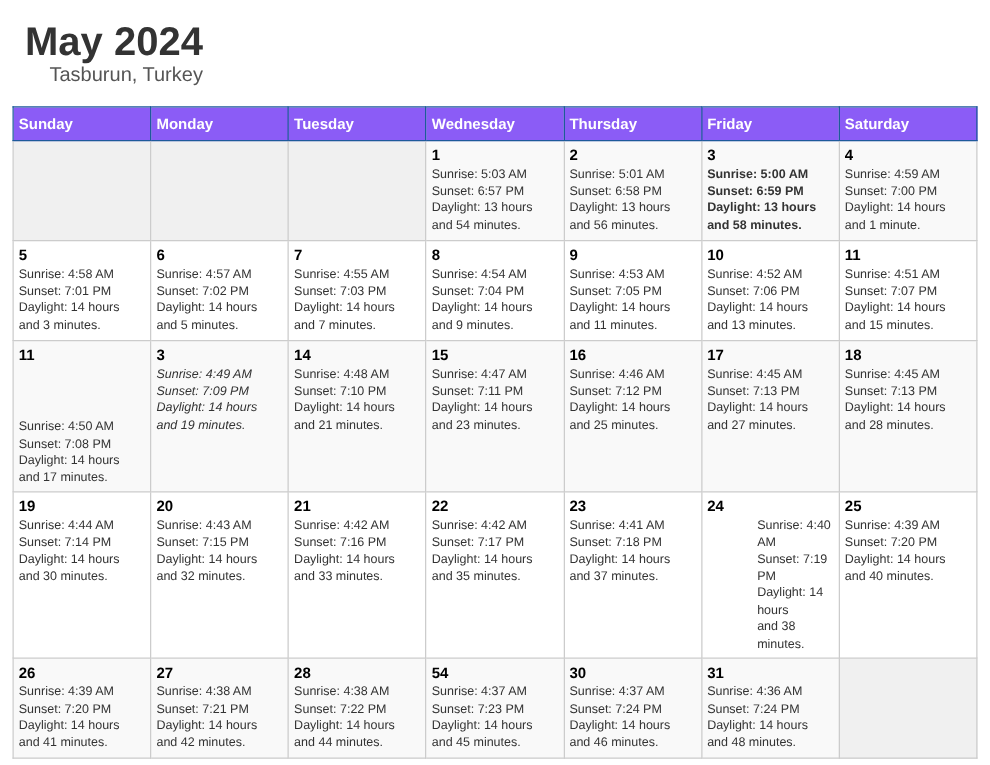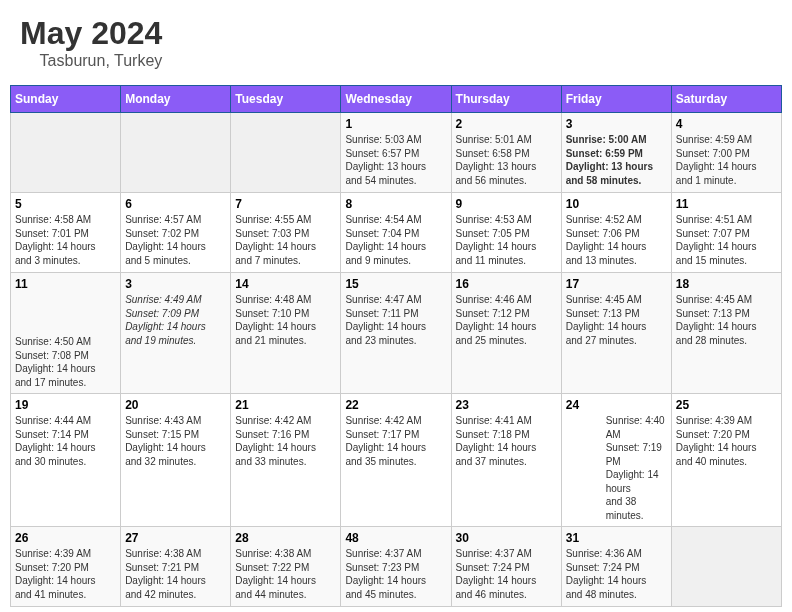--- a/index.html
+++ b/index.html
@@ -321,21 +321,21 @@
 and 42 minutes.</div>
         </td>
         <td>
           <span class="day-num">28</span>
           <div class="day-info" style="white-space: pre-line;">Sunrise: 4:38 AM
 Sunset: 7:22 PM
 Daylight: 14 hours
 and 44 minutes.</div>
         </td>
         <td>
-          <span class="day-num">48</span>
+          <span class="day-num">54</span>
           <div class="day-info" style="white-space: pre-line;">Sunrise: 4:37 AM
 Sunset: 7:23 PM
 Daylight: 14 hours
 and 45 minutes.</div>
         </td>
         <td>
           <span class="day-num">30</span>
           <div class="day-info" style="white-space: pre-line;">Sunrise: 4:37 AM
 Sunset: 7:24 PM
 Daylight: 14 hours

